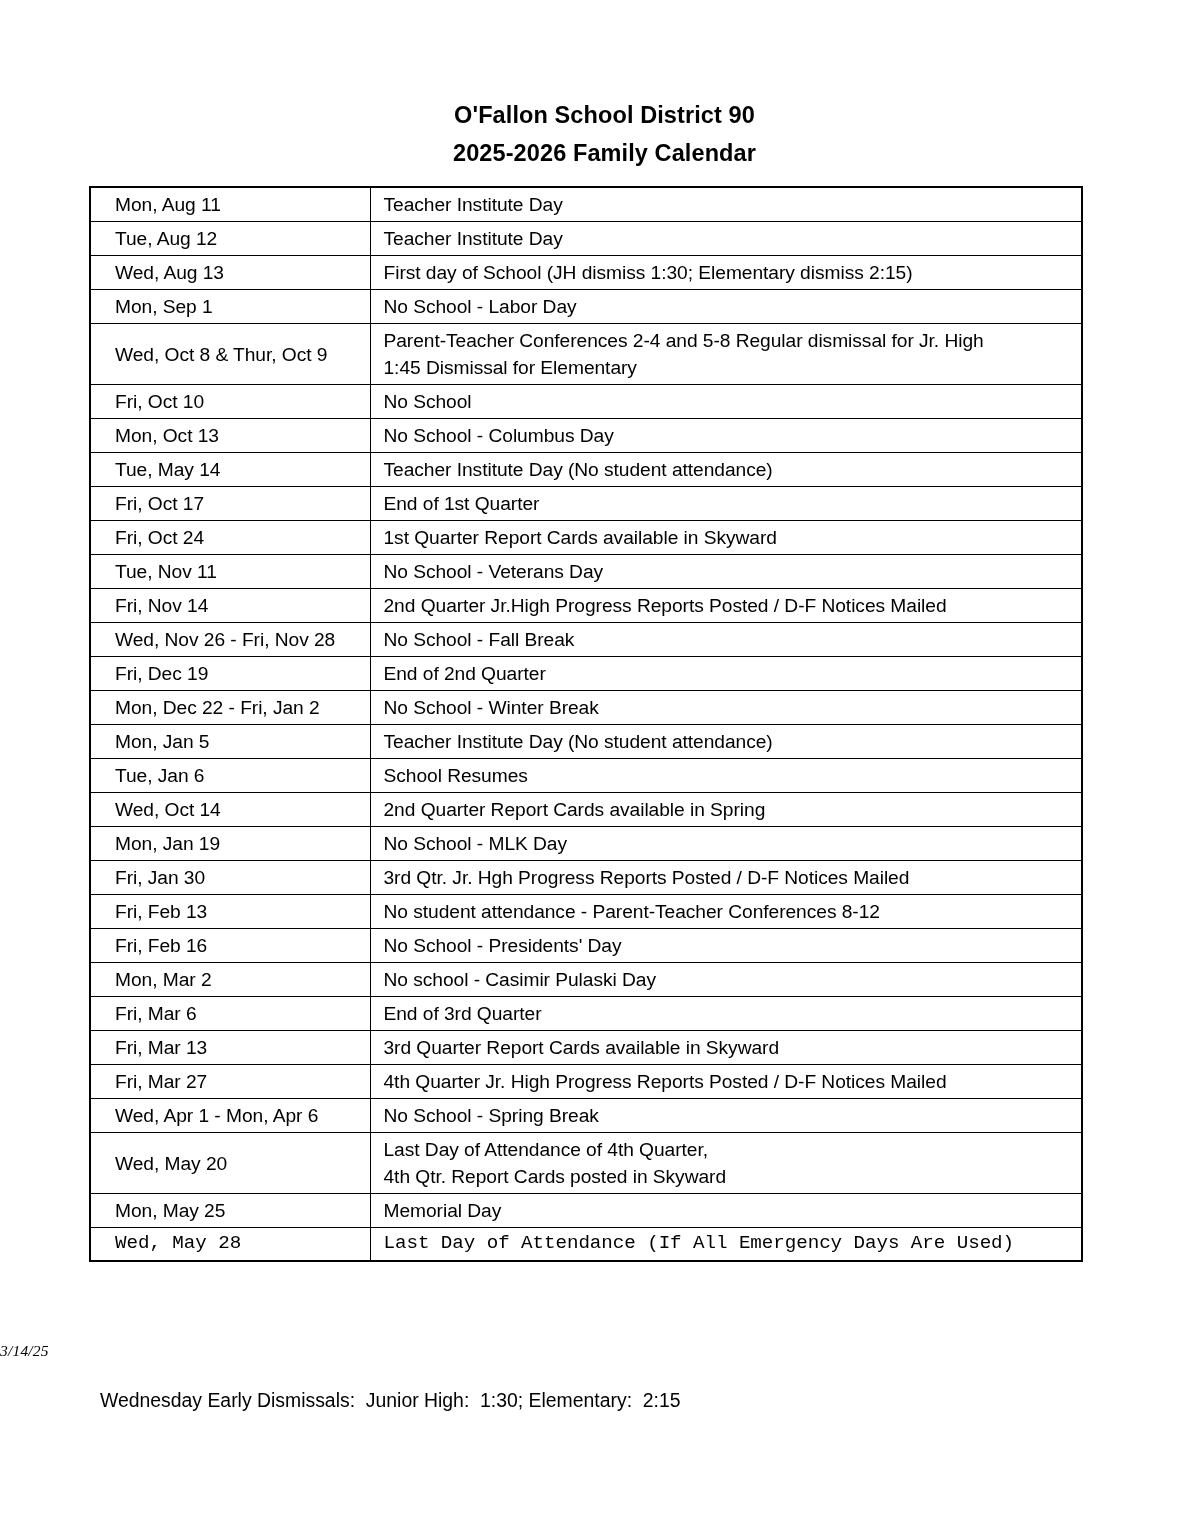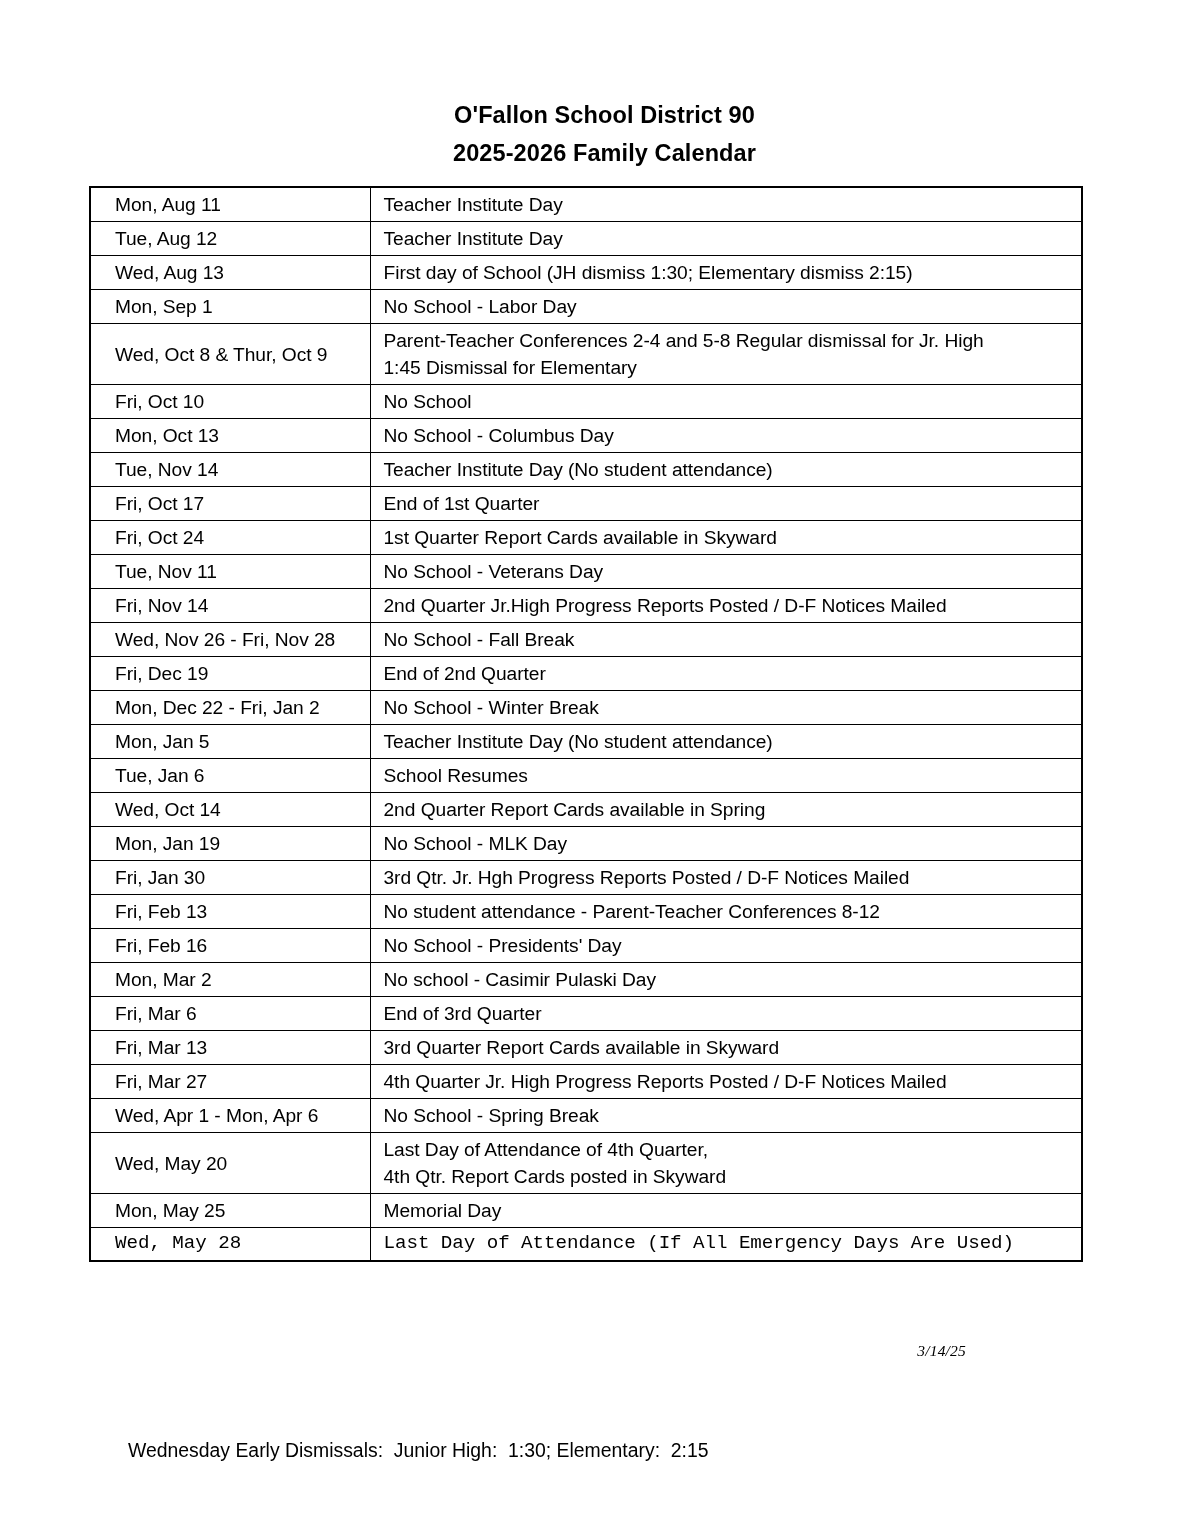--- a/index.html
+++ b/index.html
@@ -82,36 +82,35 @@
     padding-top: 1px;
   }
   .ev-line { display: block; }
 
   
   .rev-date {
     position: absolute;
     top: 1342px;
     left: 0;
     width: 966px;
-    text-align: right;
+    text-align: left;
     font-size: 15.5px;
     font-style: italic;
     font-family: "Liberation Serif", serif;
     letter-spacing: 0.2px;
   }
 
   
   .bottom-note {
     position: absolute;
-    top: 1437px;
+    top: 1387px;
     left: 100px;
     font-size: 19.4px;
     line-height: 26px;
     white-space: pre;
-    margin-left: 28px;
   }
 </style>
 </head>
 <body>
 
 <div class="page">
 
   <div class="doc-header">
     <div class="line">O'Fallon School District 90</div>
     <div class="line">2025-2026 Family Calendar</div>
@@ -149,21 +148,21 @@
           </tr>
           <tr>
             <td class="date-cell">Fri, Oct 10</td>
             <td class="event-cell">No School</td>
           </tr>
           <tr>
             <td class="date-cell">Mon, Oct 13</td>
             <td class="event-cell">No School - Columbus Day</td>
           </tr>
           <tr>
-            <td class="date-cell">Tue, Nov 14</td>
+            <td class="date-cell">Tue, May 14</td>
             <td class="event-cell">Teacher Institute Day (No student attendance)</td>
           </tr>
           <tr>
             <td class="date-cell">Fri, Oct 17</td>
             <td class="event-cell">End of 1st Quarter</td>
           </tr>
           <tr>
             <td class="date-cell">Fri, Oct 24</td>
             <td class="event-cell">1st Quarter Report Cards available in Skyward</td>
           </tr>

